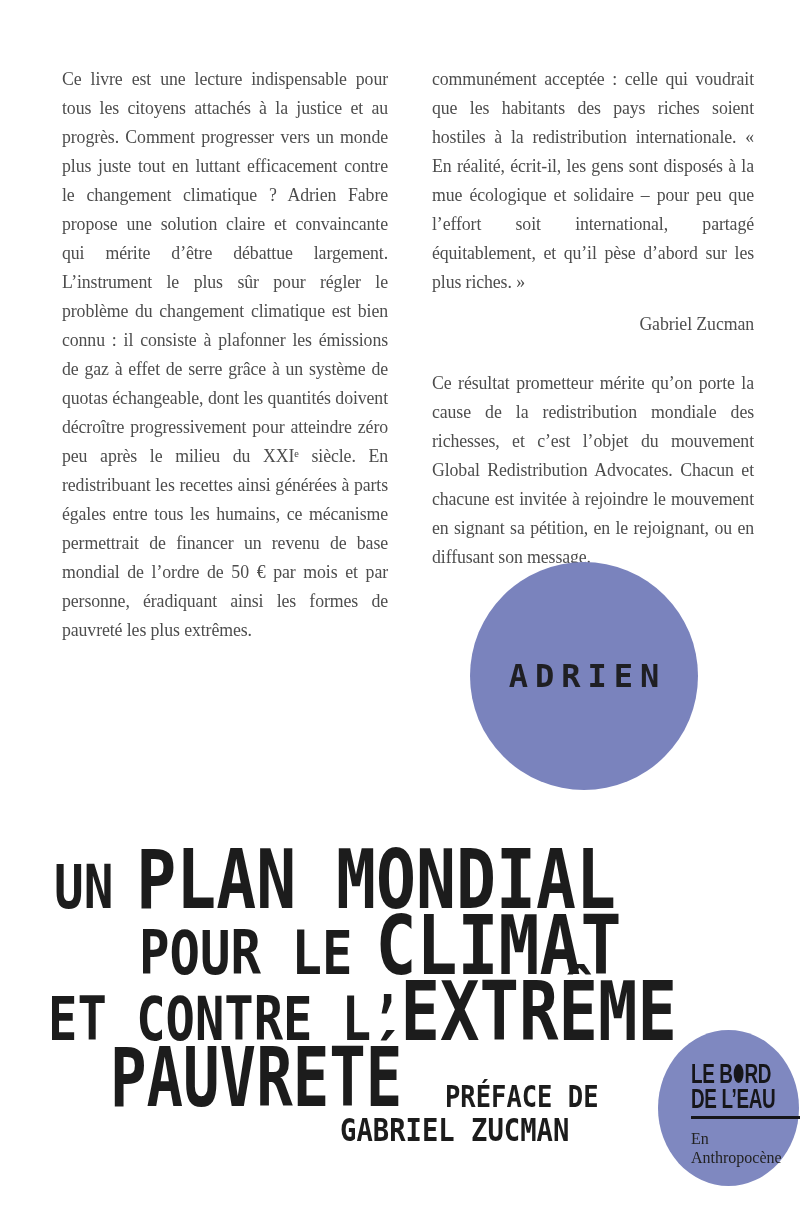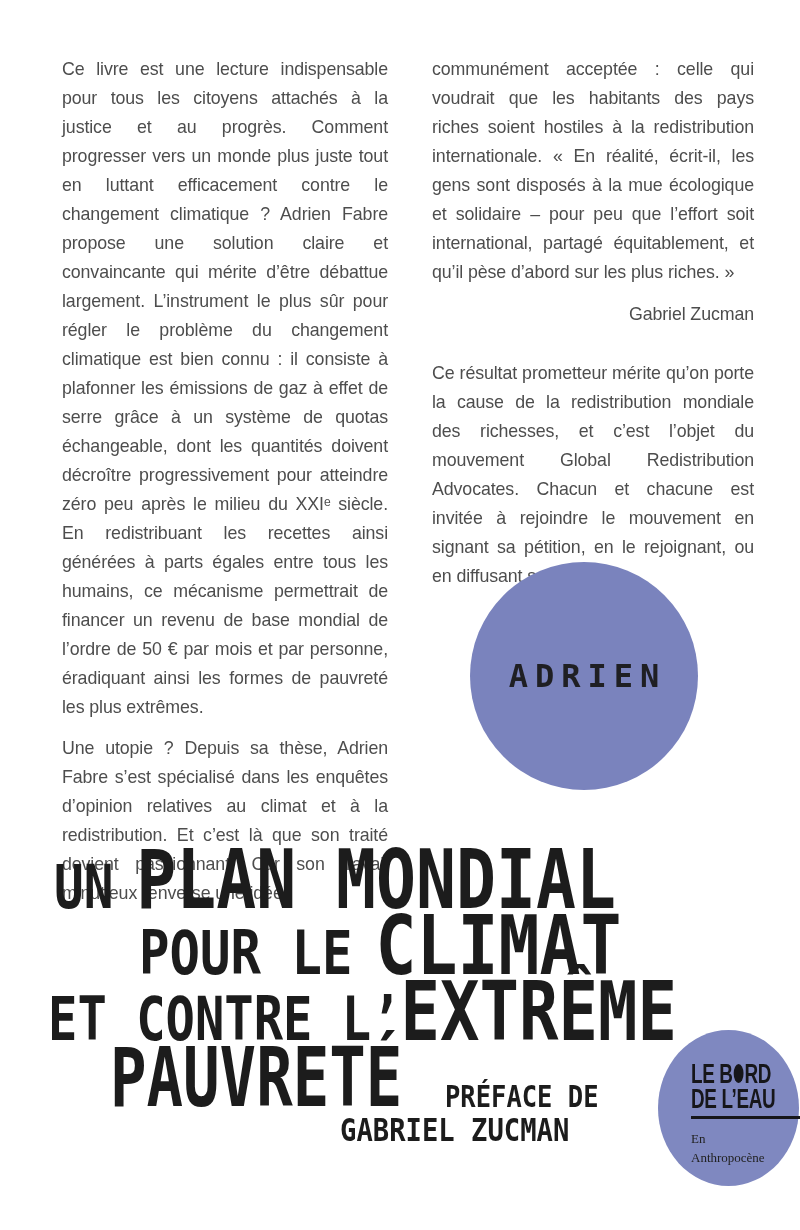--- a/index.html
+++ b/index.html
@@ -5,23 +5,24 @@
   * { margin:0; padding:0; box-sizing:border-box; }
   html,body { background:#ffffff; }
   body {
     width:800px; height:1230px; position:relative; overflow:hidden;
     font-family:"Liberation Sans","DejaVu Sans",sans-serif;
   }
   .page { position:absolute; inset:0; background:#ffffff; }
 
   
   .col {
-    position:absolute; top:55px; color:#4d4d4d;
+    position:absolute; top:65px; color:#4d4d4d;
     font-size:17.8px; line-height:29px; letter-spacing:-0.1px;
     text-align:justify;
+    font-family:Liberation Serif, serif;
   }
   .col-left  { left:62px;  width:326px; }
   .col-right { left:432px; width:322px; }
   .col p + p { margin-top:12px; }
   .attribution { text-align:right; margin-top:13px; color:#4d4d4d; }
   .para-gap { margin-top:30px !important; }
 
   
   .author-circle {
     position:absolute; left:470px; top:562px; width:228px; height:228px;
@@ -72,31 +73,30 @@
     display:inline-block; width:0.54em; height:0.70em;
     background:#16161a; border-radius:50%; margin:0 0.04em;
   }
   .logo-rule {
     position:absolute; left:691px; top:1116px; width:109px; height:3px;
     background:#16161a;
   }
   .imprint {
     position:absolute; left:691px; top:1129px;
     font-family:"Liberation Serif","DejaVu Serif",serif;
-    font-size:13px; line-height:19px; color:#222222; white-space:nowrap;
+    font-size:16px; line-height:19px; color:#222222; white-space:nowrap;
   }
 </style>
 </head>
 <body>
 
 <div class="page">
 
   <section class="col col-left">
     <p>Ce livre est une lecture indispensable pour tous les citoyens attachés à la justice et au progrès. Comment progresser vers un monde plus juste tout en luttant efficacement contre le changement climatique ? Adrien Fabre propose une solution claire et convaincante qui mérite d’être débattue largement. L’instrument le plus sûr pour régler le problème du changement climatique est bien connu : il consiste à plafonner les émissions de gaz à effet de serre grâce à un système de quotas échangeable, dont les quantités doivent décroître progressivement pour atteindre zéro peu après le milieu du XXIᵉ siècle. En redistribuant les recettes ainsi générées à parts égales entre tous les humains, ce mécanisme permettrait de financer un revenu de base mondial de l’ordre de 50 € par mois et par personne, éradiquant ainsi les formes de pauvreté les plus extrêmes.</p>
-    <p>Une utopie ? Depuis sa thèse, Adrien Fabre s’est spécialisé dans les enquêtes d’opinion relatives au climat et à la redistribution. Et c’est là que son traité devient passionnant. Car son travail minutieux renverse une idée</p>
   </section>
 
   <section class="col col-right">
     <p>communément acceptée : celle qui voudrait que les habitants des pays riches soient hostiles à la redistribution internationale. « En réalité, écrit-il, les gens sont disposés à la mue écologique et solidaire – pour peu que l’effort soit international, partagé équitablement, et qu’il pèse d’abord sur les plus riches. »</p>
     <div class="attribution">Gabriel Zucman</div>
     <p class="para-gap">Ce résultat prometteur mérite qu’on porte la cause de la redistribution mondiale des richesses, et c’est l’objet du mouvement Global Redistribution Advocates. Chacun et chacune est invitée à rejoindre le mouvement en signant sa pétition, en le rejoignant, ou en diffusant son message.</p>
   </section>
 
   <div class="author-circle">
     <div class="name">ADRIEN</div>

